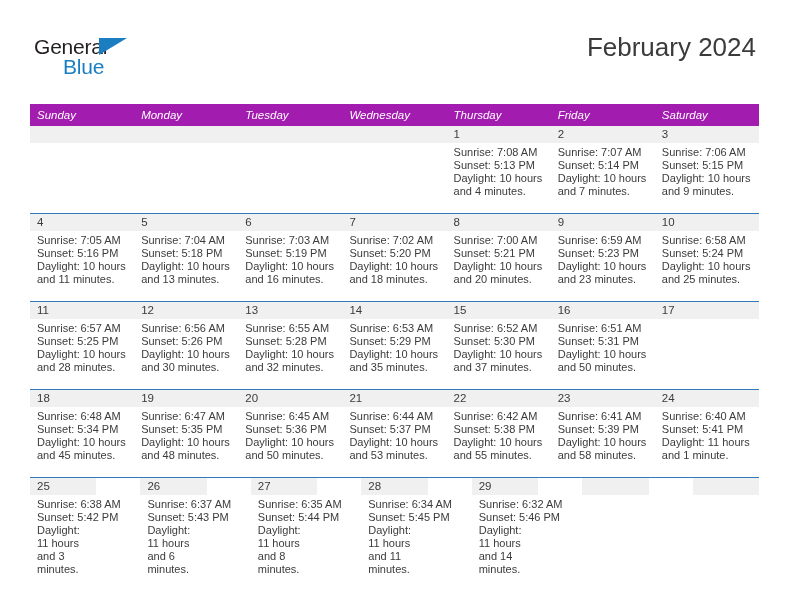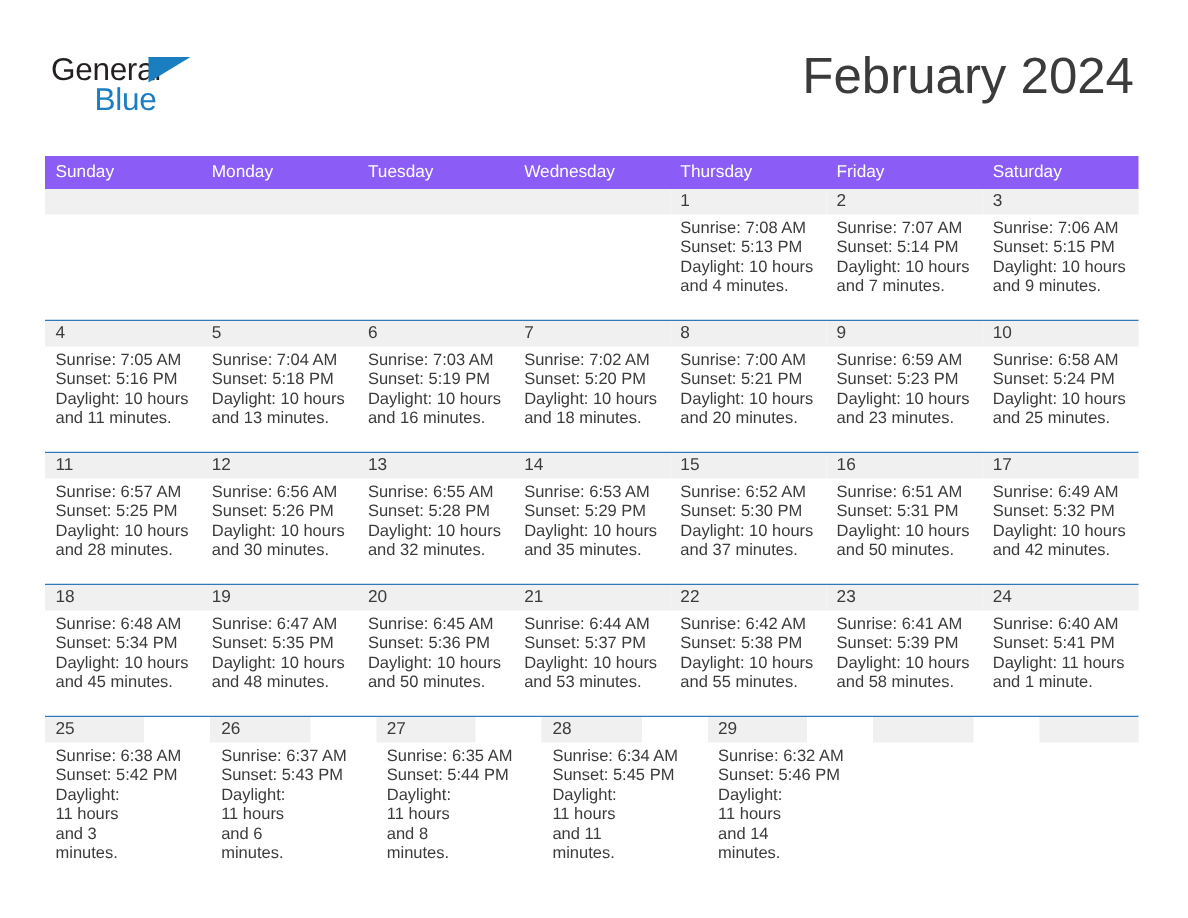--- a/index.html
+++ b/index.html
@@ -62,21 +62,21 @@
     font-size: 21px;
     letter-spacing: -0.2px;
     color: #1a7ec1;
     line-height: 1;
   }
 
   .title {
     position: absolute;
     right: 36px;
     top: 34px;
-    font-size: 34px;
+    font-size: 26px;
     color: #3b3b3b;
     text-align: right;
     line-height: 1;
     white-space: nowrap;
   }
   .subtitle {
     position: absolute;
     right: 36px;
     top: 78px;
     font-size: 13.5px;
@@ -89,22 +89,23 @@
 
   
   .calendar {
     position: absolute;
     left: 30px;
     top: 104px;
     width: 729px;
   }
   .cal-head {
     display: flex;
-    background: #8b5cf6;
+    background: #a21caf;
     height: 22px;
+    font-style: italic;
   }
   .cal-head .hcell {
     flex: 1 1 0;
     min-width: 0;
     color: #ffffff;
     font-size: 11.5px;
     line-height: 22px;
     padding-left: 7px;
     box-sizing: border-box;
     white-space: nowrap;
@@ -366,25 +367,20 @@
             <div class="info">
               <div>Sunrise: 6:51 AM</div>
               <div>Sunset: 5:31 PM</div>
               <div class="wrapline">Daylight: 10 hours and 50 minutes.</div>
             </div>
           </div>
           <div class="daycell">
             <div class="daynum-band">
               <span class="daynum">17</span>
             </div>
-            <div class="info">
-              <div>Sunrise: 6:49 AM</div>
-              <div>Sunset: 5:32 PM</div>
-              <div class="wrapline">Daylight: 10 hours and 42 minutes.</div>
-            </div>
           </div>
         </div>
         <div class="week">
           <div class="daycell">
             <div class="daynum-band">
               <span class="daynum">18</span>
             </div>
             <div class="info">
               <div>Sunrise: 6:48 AM</div>
               <div>Sunset: 5:34 PM</div>

